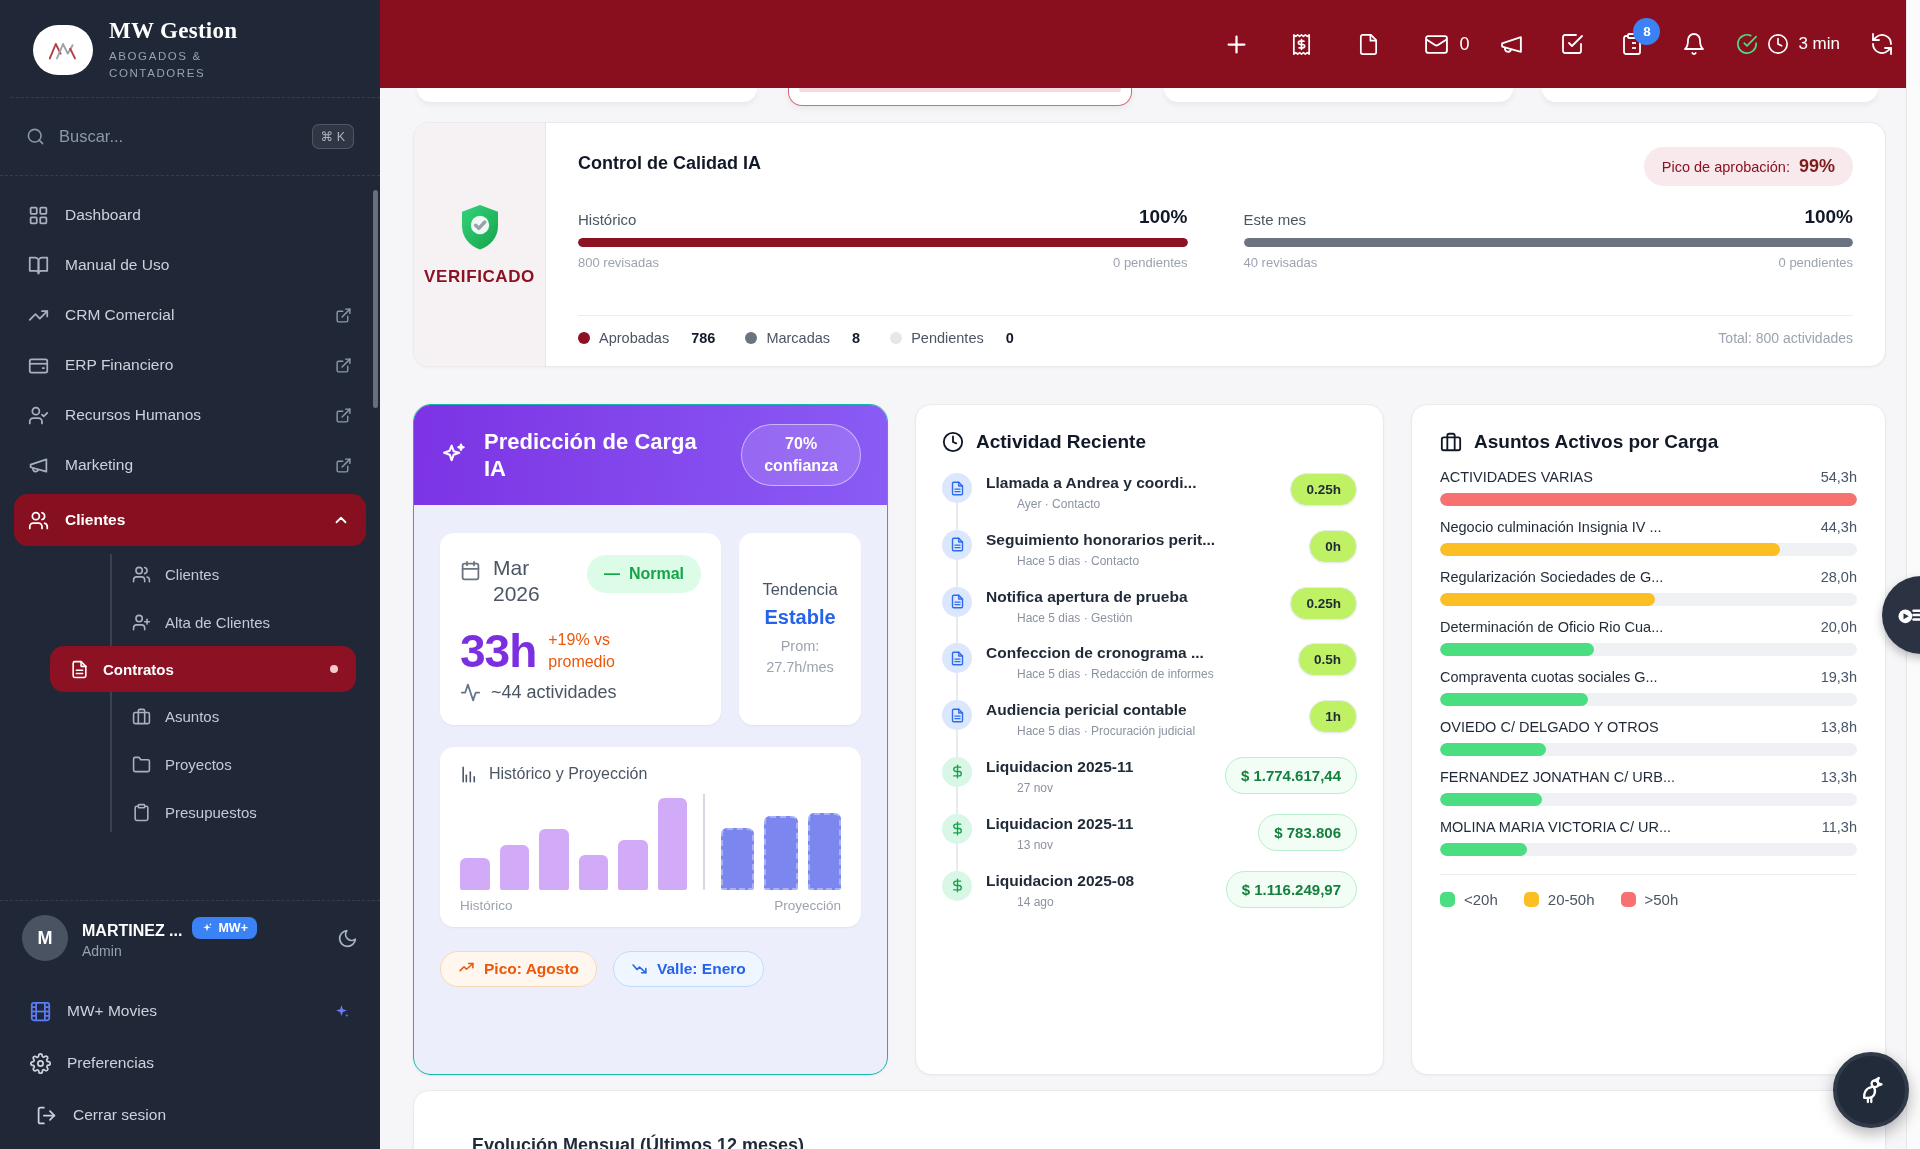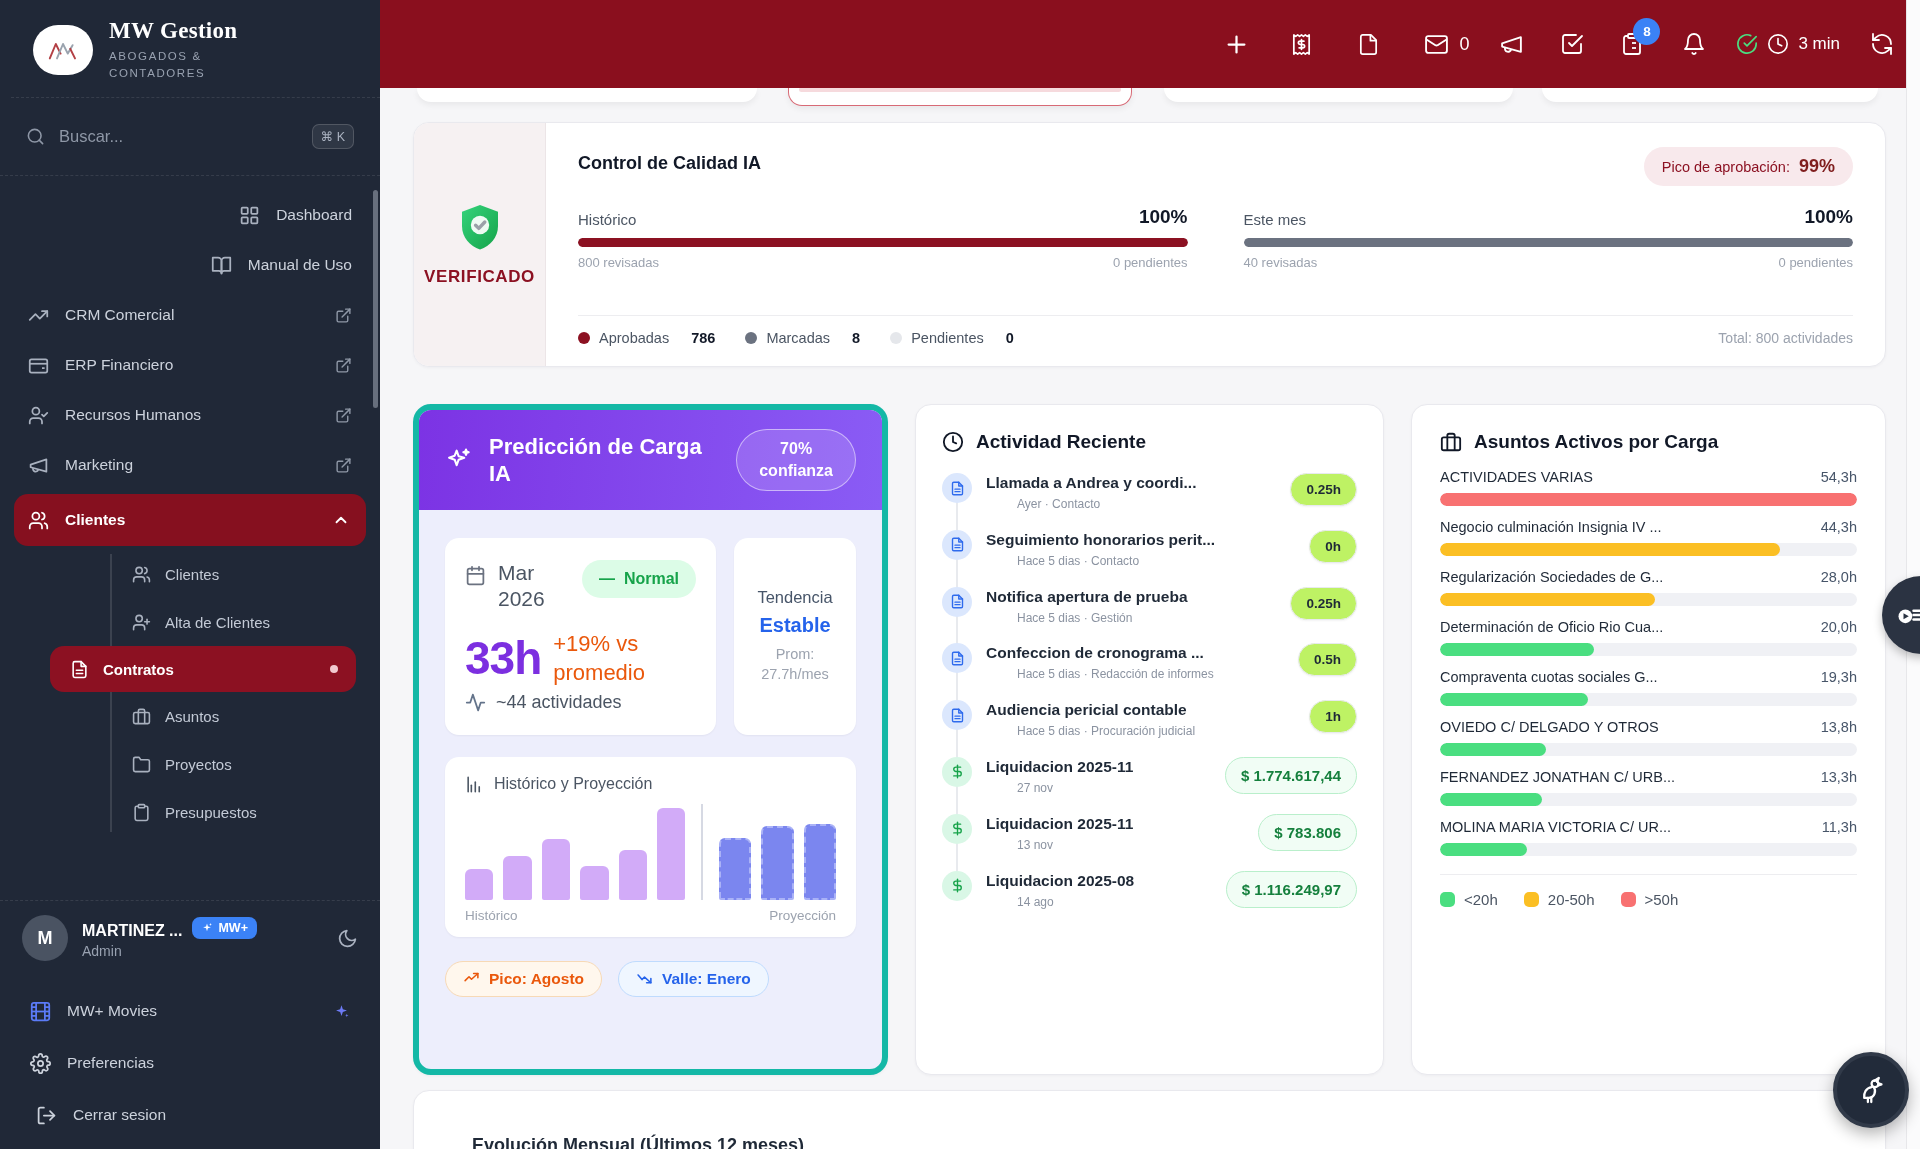--- a/index.html
+++ b/index.html
@@ -8,21 +8,21 @@
   
   .sidebar { position:absolute; left:0; top:0; width:380px; height:1149px; background:#202837; color:#d4d9e2; z-index:5; }
   .logo-row { display:flex; align-items:center; gap:16px; padding:18px 22px 16px 22px; border-bottom:1px dashed rgba(255,255,255,.10);margin-left:11px; }
   .logo-pill { width:60px; height:50px; background:#fff; border-radius:26px; display:flex; align-items:center; justify-content:center; flex:none; }
   .brand-name { font-family:"Liberation Serif","DejaVu Serif",serif; font-weight:bold; font-size:23px; color:#fff; letter-spacing:.3px; }
   .brand-tag { font-size:11.5px; letter-spacing:1.6px; color:#98a1b0; margin-top:4px; line-height:1.45; }
   .search-row { display:flex; align-items:center; gap:14px; padding:26px 26px; border-bottom:1px dashed rgba(255,255,255,.10); color:#8e97a6; }
   .search-text { font-size:16.5px; flex:1; }
   .kbd { font-size:12.5px; color:#aab2c0; background:rgba(255,255,255,.07); border:1px solid rgba(255,255,255,.16); border-radius:7px; padding:4px 8px; }
   .menu { padding-top:14px; }
-  .mi { display:flex; align-items:center; gap:16px; height:50px; padding:0 28px; font-size:15.5px; color:#ccd2dc; position:relative;justify-content:flex-end; }
+  .mi { display:flex; align-items:center; gap:16px; height:50px; padding:0 28px; font-size:15.5px; color:#ccd2dc; position:relative; }
   .mi .ic { color:#a9b1bf; }
   .mi .ext { margin-left:auto; color:#8e97a6; }
   .mi.active { background:#86101f; margin:4px 14px; border-radius:14px; padding:0 16px 0 14px; height:52px; color:#fff; font-weight:bold; }
   .mi.active .ic { color:#fff; }
   .mi.active .chev { margin-left:auto; color:#fff; }
   .submenu { position:relative; margin-top:4px; }
   .guide { position:absolute; left:110px; top:4px; bottom:4px; width:2px; background:rgba(255,255,255,.12); }
   .smi { display:flex; align-items:center; gap:14px; height:48px; padding:0 28px 0 132px; font-size:15px; color:#c3cad6; position:relative; }
   .smi .ic { color:#a9b1bf; }
   .smi.active { background:#8c1122; margin:0 24px 0 50px; border-radius:14px; padding:0 18px 0 20px; height:46px; color:#fff; font-weight:bold; }
@@ -75,34 +75,34 @@
   .q-foot { margin-top:auto; border-top:1px solid #ededf0; padding-top:14px; display:flex; align-items:center; gap:30px; }
   .q-leg { display:flex; align-items:center; gap:9px; font-size:14.5px; color:#4b5563; }
   .q-leg b { color:#111827; }
   .q-dot { width:12px; height:12px; border-radius:50%; }
   .q-total { margin-left:auto; font-size:14px; color:#9ca3af; }
 
   
   .row2 { position:absolute; left:33px; top:404px; width:1473px; height:671px; display:flex; justify-content:space-between; }
 
   
-  .pred { width:475px; height:671px; border-radius:18px; overflow:hidden; border:6px solid #14b8a6; background:#edeefc; box-shadow:0 1px 3px rgba(15,23,42,.05); }
+  .pred { width:475px; height:671px; border-radius:18px; overflow:hidden; border:1px solid #14b8a6; background:#edeefc; box-shadow:0 1px 3px rgba(15,23,42,.05); }
   .pred-head { height:100px; background:linear-gradient(95deg,#7c33e4,#8a5cf5); display:flex; align-items:center; gap:16px; padding:0 26px; }
   .pred-title { color:#fff; font-size:22px; font-weight:bold; line-height:1.25; width:225px; }
   .conf-pill { margin-left:auto; border:1.5px solid rgba(255,255,255,.5); background:rgba(255,255,255,.14); border-radius:999px; padding:8px 22px; text-align:center; color:#fff; font-weight:bold; font-size:16px; line-height:1.35; }
   .pred-body { padding:28px 26px; }
   .pred-top { display:flex; gap:18px; }
   .stat-card { flex:1; background:#fff; border-radius:14px; padding:22px 20px; box-shadow:0 1px 2px rgba(15,23,42,.05); }
   .month-row { display:flex; justify-content:space-between; }
   .month-left { display:flex; gap:12px; color:#4b5563; }
   .month-txt { font-size:21px; line-height:1.25; }
   .normal-pill { height:38px; background:#dcfce7; color:#16a34a; font-weight:bold; font-size:16px; border-radius:999px; padding:0 17px; display:flex; align-items:center; gap:9px; }
   .hours-row { display:flex; align-items:center; gap:12px; margin-top:16px; }
   .hours-big { font-size:46px; font-weight:bold; color:#7c2fe0; letter-spacing:-1px; }
-  .hours-delta { font-size:22px; color:#ea580c; max-width:130px; line-height:1.35; }
+  .hours-delta { font-size:16px; color:#ea580c; max-width:130px; line-height:1.35; }
   .acts-row { display:flex; align-items:center; gap:10px; margin-top:4px; color:#4b5563; font-size:18px; }
   .trend-card { width:122px; background:#fff; border-radius:14px; padding:20px 10px; text-align:center; box-shadow:0 1px 2px rgba(15,23,42,.05); display:flex; flex-direction:column; justify-content:center; gap:7px; flex:none; }
   .trend-label { font-size:16.5px; color:#475569; }
   .trend-val { font-size:20px; font-weight:bold; color:#2563eb; }
   .trend-avg { font-size:14.5px; color:#9ca3af; line-height:1.4; }
   .chart-card { margin-top:22px; background:#fff; border-radius:14px; padding:18px 20px 14px 20px; box-shadow:0 1px 2px rgba(15,23,42,.05); }
   .chart-title { display:flex; align-items:center; gap:10px; font-size:16px; color:#4b5563; }
   .bars { display:flex; align-items:flex-end; gap:10px; height:92px; margin-top:14px; }
   .bar { flex:1; border-radius:6px 6px 2px 2px; background:#d2abf8; }
   .bar.proj { background:#7b86ef; border:2px dashed #aab2f7; }

